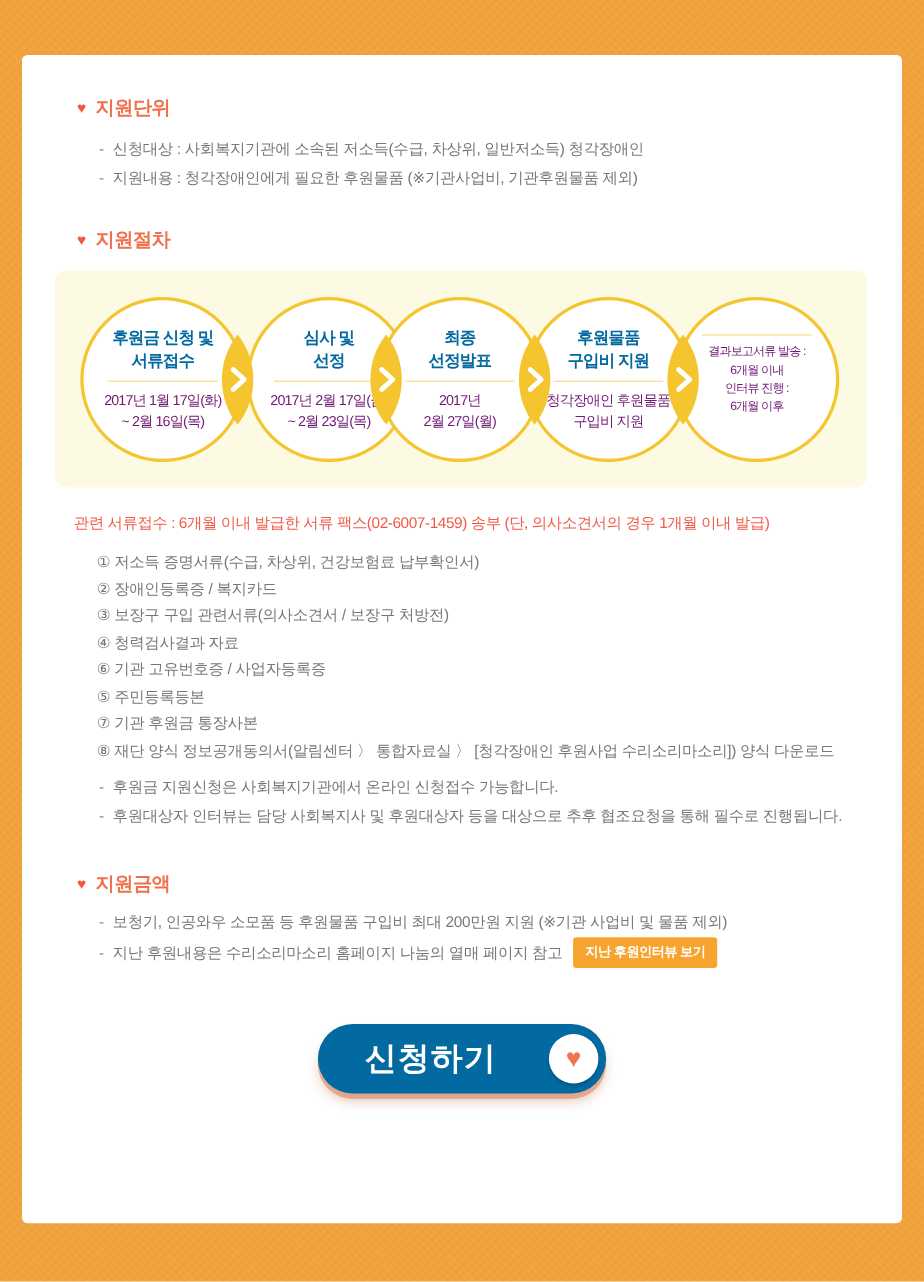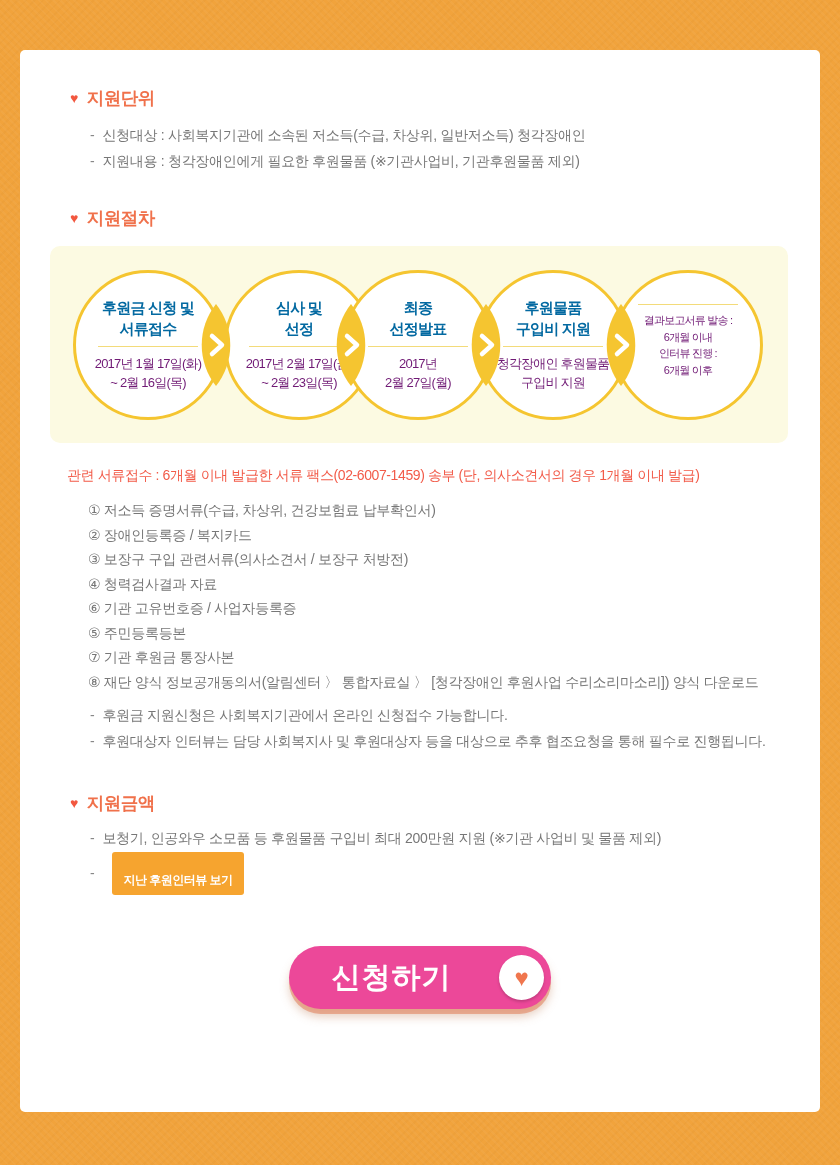--- a/index.html
+++ b/index.html
@@ -81,30 +81,30 @@
   .notes .bullet { line-height: 25.5px; }
   
   .amount-bullets .bullet { line-height: 27px; align-items: center; }
   .interview-btn {
     display: inline-block;
     margin-left: 10px;
     background: #F6A42F;
     color: #FFFFFF;
     font-size: 12px; font-weight: bold; letter-spacing: -0.5px;
     border: none; border-radius: 3px;
-    padding: 20px 11px 6px;
+    padding: 5px 11px 6px;
     cursor: pointer;
     font-family: inherit;
   }
   
   .apply-wrap { margin-top: 51px; display: flex; justify-content: center; }
   .apply-btn {
     position: relative;
     width: 262px; height: 63px;
-    background: #ec4899;
+    background: #0369a1;
     border: none; border-radius: 32px;
     cursor: pointer;
     box-shadow: 0 5px 0 rgba(222,107,63,0.45), 0 8px 10px rgba(190,120,80,0.35);
     font-family: inherit;
   }
   .apply-label {
     position: absolute; left: 0; top: 0;
     width: 205px; height: 63px;
     display: flex; align-items: center; justify-content: center;
     color: #FFFFFF; font-size: 29px; font-weight: bold; letter-spacing: 1px;
@@ -244,20 +244,21 @@
       <span class="heart-bullet">♥</span>
       <span>지원금액</span>
     </h2>
     <div class="bullets amount-bullets">
       <div class="bullet">
         <span class="dash">-</span>
         <span>보청기, 인공와우 소모품 등 후원물품 구입비 최대 200만원 지원 (※기관 사업비 및 물품 제외)</span>
       </div>
       <div class="bullet">
         <span class="dash">-</span>
+        <span>지난 후원내용은 수리소리마소리 홈페이지 나눔의 열매 페이지 참고</span>
         <button class="interview-btn">지난 후원인터뷰 보기</button>
       </div>
     </div>
   </section>
 
   <div class="apply-wrap">
     <button class="apply-btn">
       <span class="apply-label">신청하기</span>
       <span class="apply-heart-circle">
         <span class="hg">♥</span>

